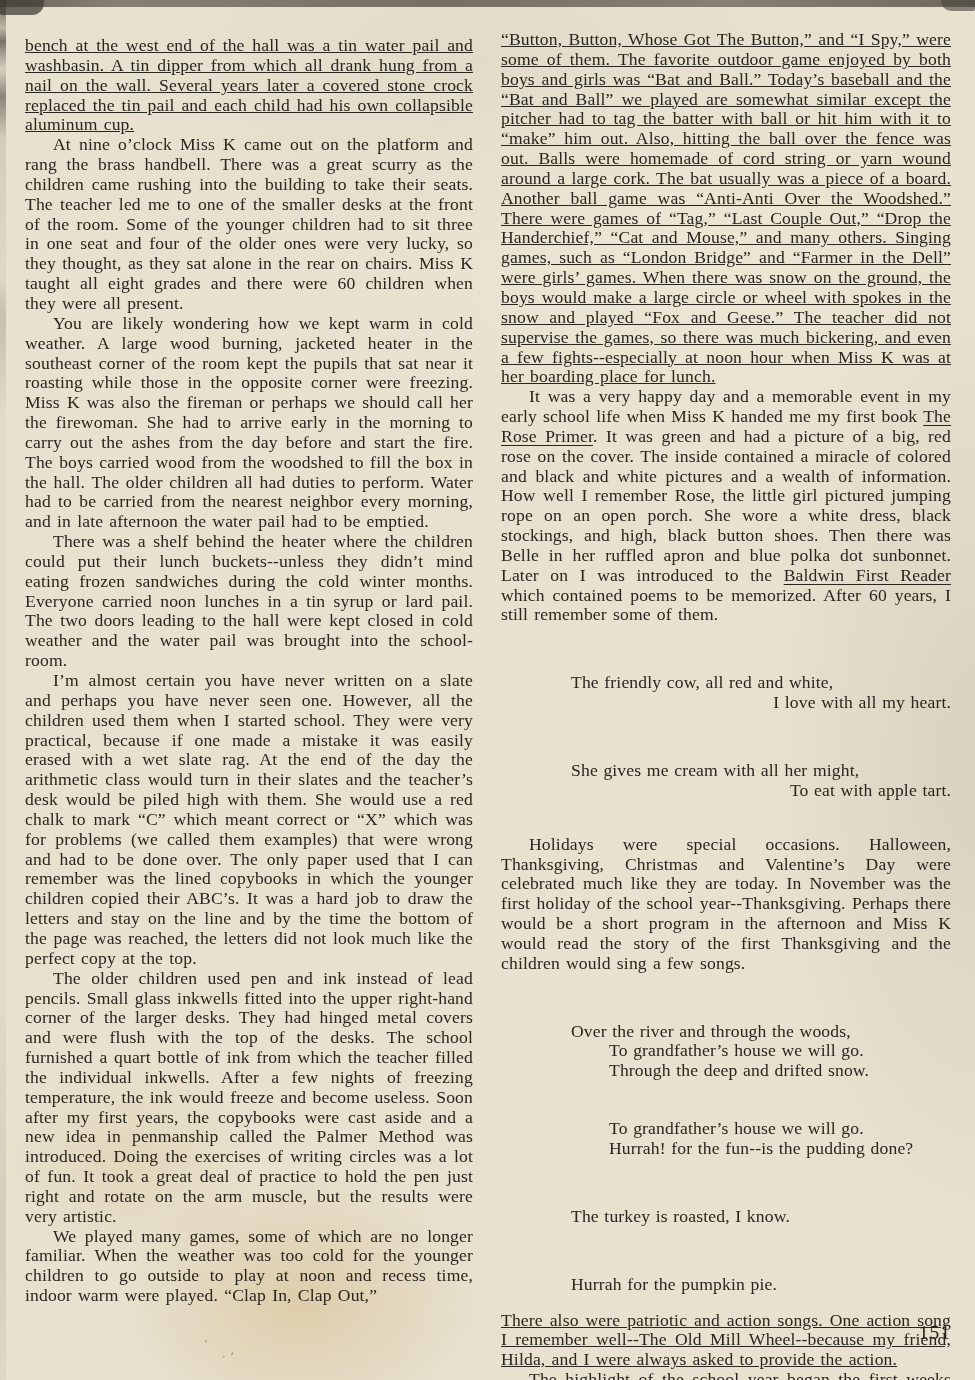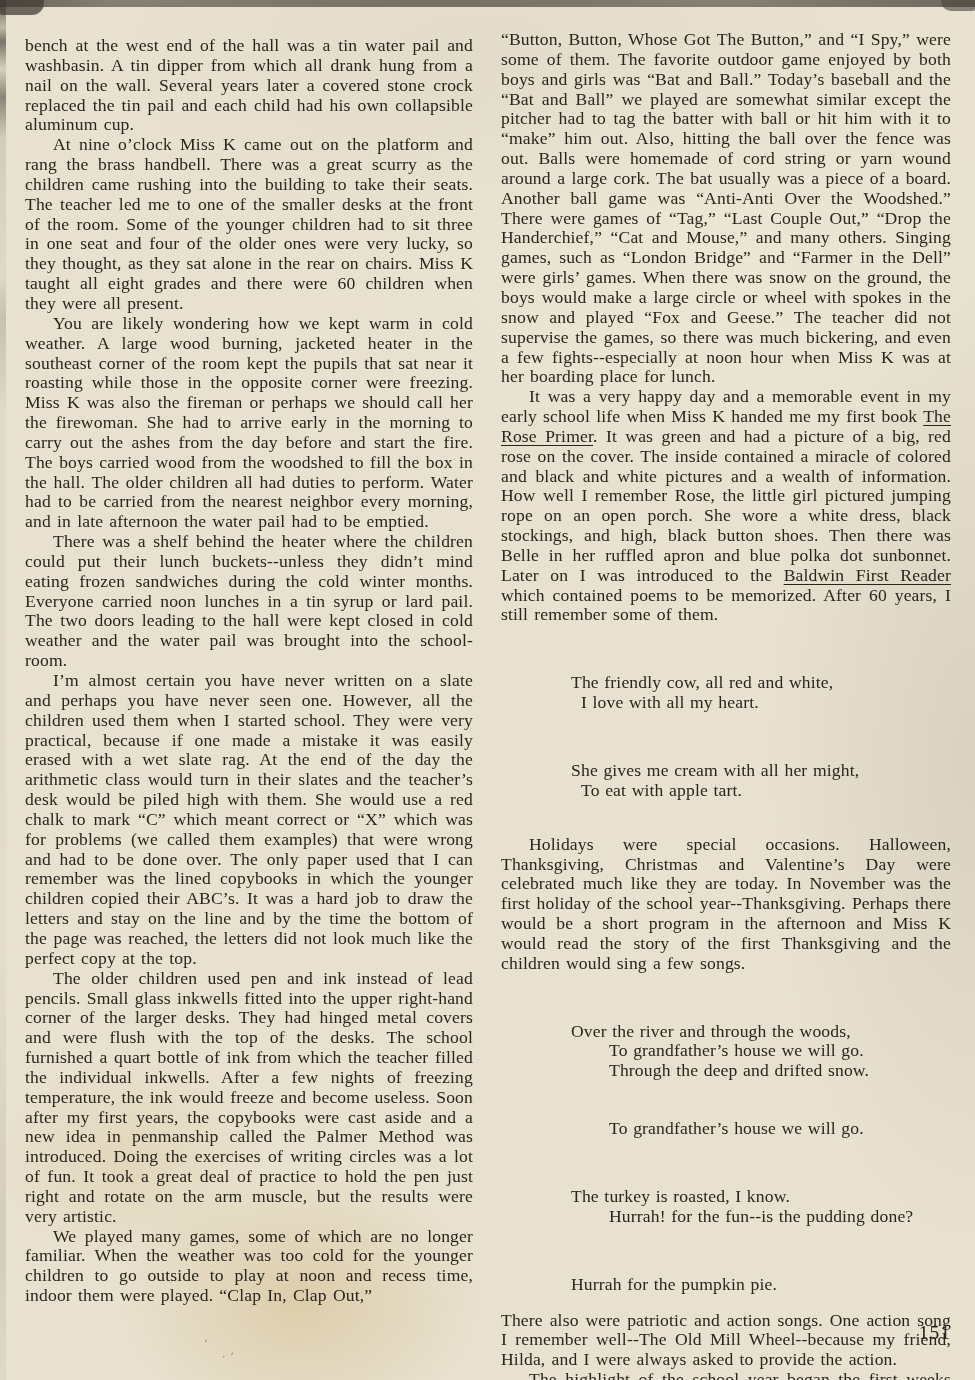--- a/index.html
+++ b/index.html
@@ -36,27 +36,27 @@
     position:absolute;
     text-align:justify;
     font-size:17.6px;
     line-height:19.85px;
     letter-spacing:0.15px;
     word-spacing:1.6px;
   }
   .col-left  { left:25px;  top:36px; width:448px; }
   .col-right { left:501px; top:30px; width:450px; }
   .col p { margin:0; text-indent:28px; }
-  .col p.noindent { text-indent:0; }
+  .col p.noindent { text-indent:0;text-decoration:underline; }
   .u { text-decoration:underline; text-underline-offset:3px; }
   .verse { text-align:left; word-spacing:1px; }
   .verse .vline { display:block; }
   .ind0 { margin-left:0; }
   .ind1 { margin-left:70px;margin-top:48px; }
-  .ind2 { margin-left:80px; }
+  .ind2 { margin-left:80px;text-align:right; }
   .ind3 { margin-left:108px; }
   .verse[data-name="poem-friendly-cow"]   { margin:24px 0 34px 0; }
   .verse[data-name="poem-over-the-river"] { margin:36px 0 0 0; }
   .verse[data-name="poem-chorus"]         { margin:38px 0 16px 0; }
   .page-num {
     position:absolute; right:24px; bottom:36px;
     font-size:19.5px; font-weight:normal; letter-spacing:1px; color:#26231d;
   }
   .speck { position:absolute; color:#6d665a; opacity:.75; font-size:11px; font-family:"DejaVu Sans", sans-serif; }
 </style>
@@ -69,41 +69,41 @@
   <div class="corner-tr" data-name="top-right-corner-shadow"></div>
   <div class="edge-left" data-name="page-left-edge-shadow"></div>
 
   <div class="col col-left" id="col-left" data-name="left-text-column">
       <p data-name="paragraph" class="noindent"><span data-name="text-run">bench at the west end of the hall was a tin water pail and washbasin.  A tin dipper from which all drank hung from a nail on the wall.  Several years later a covered stone crock replaced the tin pail and each child had his own collapsible aluminum cup.</span></p>
       <p data-name="paragraph"><span data-name="text-run">At nine o’clock Miss K came out on the platform and rang the brass handbell.  There was a great scurry as the children came rushing into the building to take their seats. The teacher led me to one of the smaller desks at the front of the room.  Some of the younger children had to sit three in one seat and four of the older ones were very lucky, so they thought, as they sat alone in the rear on chairs.  Miss K taught all eight grades and there were 60 children when they were all present.</span></p>
       <p data-name="paragraph"><span data-name="text-run">You are likely wondering how we kept warm in cold weather.  A large wood burning, jacketed heater in the southeast corner of the room kept the pupils that sat near it roasting while those in the opposite corner were freezing.  Miss K was also the fireman or perhaps we should call her the firewoman.  She had to arrive early in the morning to carry out the ashes from the day before and start the fire.  The boys carried wood from the woodshed to fill the box in the hall.  The older children all had duties to perform.  Water had to be carried from the nearest neighbor every morning, and in late afternoon the water pail had to be emptied.</span></p>
       <p data-name="paragraph"><span data-name="text-run">There was a shelf behind the heater where the children could put their lunch buckets--unless they didn’t mind eating frozen sandwiches during the cold winter months. Everyone carried noon lunches in a tin syrup or lard pail. The two doors leading to the hall were kept closed in cold weather and the water pail was brought into the school-room.</span></p>
       <p data-name="paragraph"><span data-name="text-run">I’m almost certain you have never written on a slate and perhaps you have never seen one.  However, all the children used them when I started school.  They were very practical, because if one made a mistake it was easily erased with a wet slate rag.  At the end of the day the arithmetic class would turn in their slates and the teacher’s desk would be piled high with them.  She would use a red chalk to mark “C” which meant correct or “X” which was for problems (we called them examples) that were wrong and had to be done over.  The only paper used that I can remember was the lined copybooks in which the younger children copied their ABC’s.  It was a hard job to draw the letters and stay on the line and by the time the bottom of the page was reached, the letters did not look much like the perfect copy at the top.</span></p>
       <p data-name="paragraph"><span data-name="text-run">The older children used pen and ink instead of lead pencils.   Small glass inkwells fitted into the upper right-hand corner of the larger desks.  They had hinged metal covers and were flush with the top of the desks.  The school furnished a quart bottle of ink from which the teacher filled the individual inkwells.  After a few nights of freezing temperature, the ink would freeze and become useless.  Soon after my first years, the copybooks were cast aside and a new idea in penmanship called the Palmer Method was introduced.  Doing the exercises of writing circles was a lot of fun.  It took a great deal of practice to hold the pen just right and rotate on the arm muscle, but the results were very artistic.</span></p>
-      <p data-name="paragraph"><span data-name="text-run">We played many games, some of which are no longer familiar.  When the weather was too cold for the younger children to go outside to play at noon and recess time, indoor them were played.   “Clap In, Clap Out,”</span></p>
+      <p data-name="paragraph"><span data-name="text-run">We played many games, some of which are no longer familiar.  When the weather was too cold for the younger children to go outside to play at noon and recess time, indoor warm were played.   “Clap In, Clap Out,”</span></p>
     </div>
   <div class="col col-right" id="col-right" data-name="right-text-column">
       <p data-name="paragraph" class="noindent"><span data-name="text-run">“Button, Button, Whose Got The Button,” and “I Spy,” were some of them.  The favorite outdoor game enjoyed by both boys and girls was “Bat and Ball.”  Today’s baseball and the “Bat and Ball” we played are somewhat similar except the pitcher had to tag the batter with ball or hit him with it to “make” him out.  Also, hitting the ball over the fence was out.  Balls were homemade of cord string or yarn wound around a large cork.  The bat usually was a piece of a board.  Another ball game was “Anti-Anti Over the Woodshed.”   There were games of “Tag,” “Last Couple Out,” “Drop the Handerchief,” “Cat and Mouse,” and many others.   Singing games, such as “London Bridge” and “Farmer in the Dell” were girls’ games.  When there was snow on the ground, the boys would make a large circle or wheel with spokes in the snow and played “Fox and Geese.”   The teacher did not supervise the games, so there was much bickering, and even a few fights--especially at noon hour when Miss K was at her boarding place for lunch.</span></p>
       <p data-name="paragraph"><span data-name="text-run">It was a very happy day and a memorable event in my early school life when Miss K handed me my first book </span><span class="u" data-name="underlined-book-title">The Rose Primer</span><span data-name="text-run">.  It was green and had a picture of a big, red rose on the cover.  The inside contained a miracle of colored and black and white pictures and a wealth of information.  How well I remember Rose, the little girl pictured jumping rope on an open porch.  She wore a white dress, black stockings, and high, black button shoes. Then there was Belle in her ruffled apron and blue polka dot sunbonnet.  Later on I was introduced to the </span><span class="u" data-name="underlined-book-title">Baldwin First Reader</span><span data-name="text-run"> which contained poems to be memorized. After 60 years, I still remember some of them.</span></p>
       <div class="verse" data-name="poem-friendly-cow">
         <span class="vline ind1" data-name="verse-line">The friendly cow, all red and white,</span>
         <span class="vline ind2" data-name="verse-line">I love with all my heart.</span>
         <span class="vline ind1" data-name="verse-line">She gives me cream with all her might,</span>
         <span class="vline ind2" data-name="verse-line">To eat with apple tart.</span>
       </div>
       <p data-name="paragraph"><span data-name="text-run">Holidays   were   special   occasions.     Halloween, Thanksgiving, Christmas and Valentine’s Day were celebrated much like they are today.  In November was the first holiday of the school year--Thanksgiving.  Perhaps there would be a short program in the afternoon and Miss K would read the story of the first Thanksgiving and the children would sing a few songs.</span></p>
       <div class="verse" data-name="poem-over-the-river">
         <span class="vline ind1" data-name="verse-line">Over the river and through the woods,</span>
         <span class="vline ind3" data-name="verse-line">To grandfather’s house we will go.</span>
         <span class="vline ind3" data-name="verse-line">Through the deep and drifted snow.</span>
       </div>
       <div class="verse" data-name="poem-chorus">
         <span class="vline ind3" data-name="verse-line">To grandfather’s house we will go.</span>
+        <span class="vline ind3" data-name="verse-line">Hurrah! for the fun--is the pudding done?</span>
         <span class="vline ind1" data-name="verse-line">The turkey is roasted, I know.</span>
-        <span class="vline ind3" data-name="verse-line">Hurrah! for the fun--is the pudding done?</span>
         <span class="vline ind1" data-name="verse-line">Hurrah for the pumpkin pie.</span>
       </div>
       <p data-name="paragraph" class="noindent"><span data-name="text-run">There also were patriotic and action songs.  One action song I remember well--The Old Mill Wheel--because my friend, Hilda, and I were always asked to provide the action.</span></p>
       <p data-name="paragraph"><span data-name="text-run">The highlight of the school year began the first weeks of August when the teacher began planning for the Christmas program.  Recitations, songs, and dialogues were selected and assigned.  Then for two weeks there would be practice every afternoon and all welcomed “no</span></p>
     </div>
 
   <div class="speck" style="left:205px; top:1338px; transform:rotate(-15deg);" data-name="pencil-mark">’</div>
   <div class="speck" style="left:222px; top:1350px;" data-name="pencil-mark">·</div>
   <div class="speck" style="left:231px; top:1344px; transform:rotate(10deg);" data-name="pencil-mark">,</div>
 

